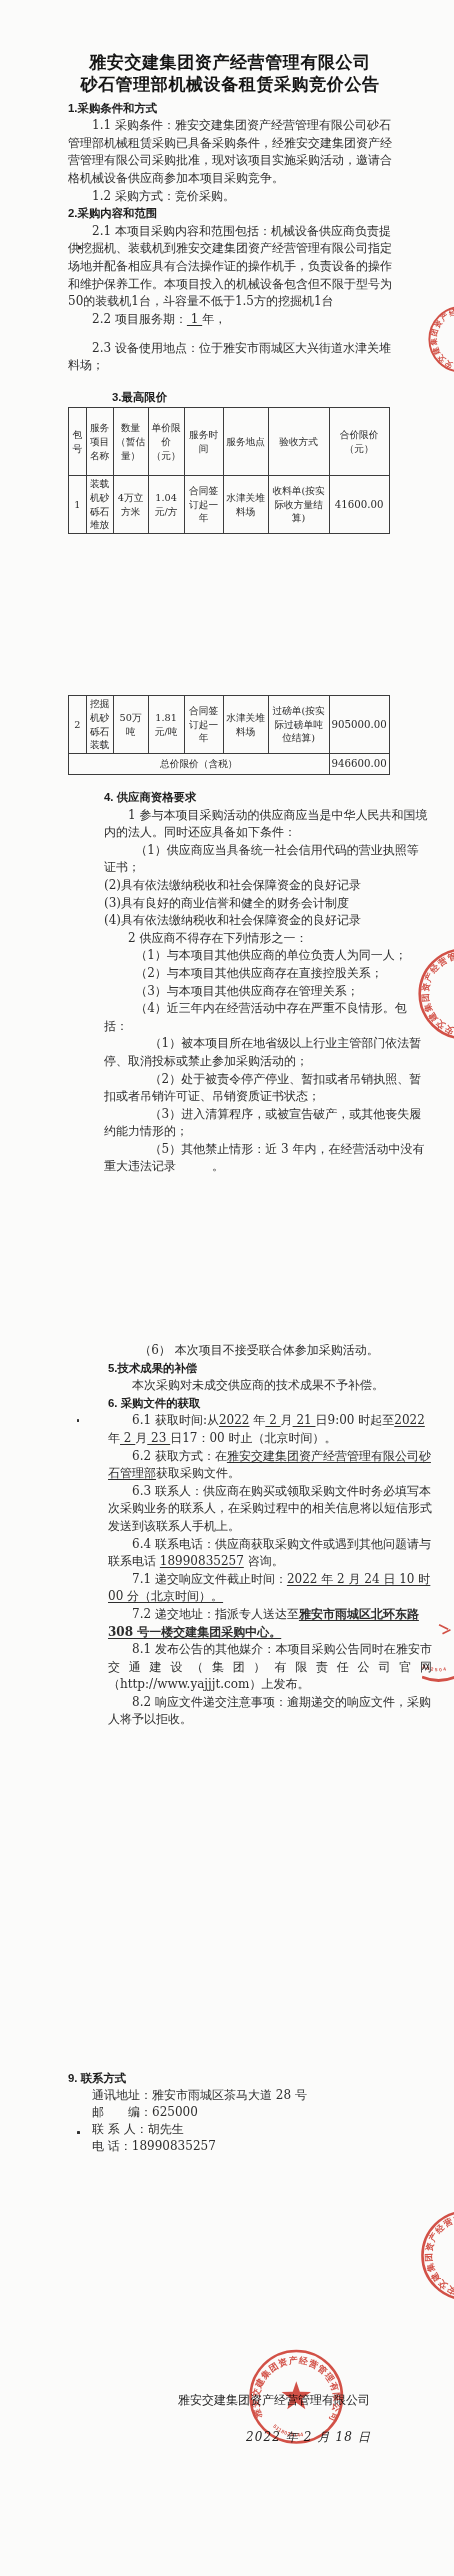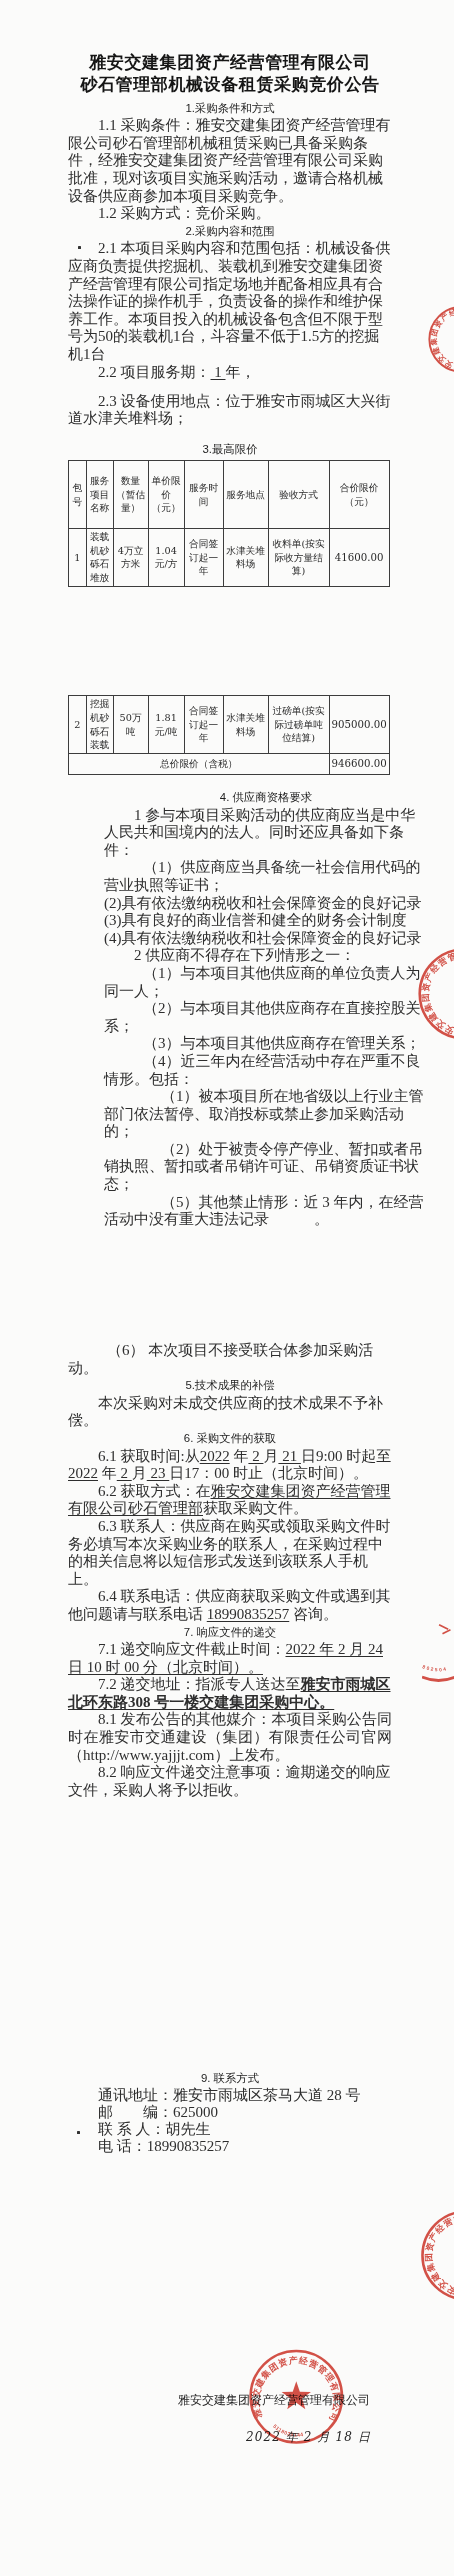--- a/index.html
+++ b/index.html
@@ -7,29 +7,29 @@
     position:relative;width:455px;height:2576px;margin:0 auto;
     background:#fbfbfa;overflow:hidden;
     font-family:"DejaVu Serif","Liberation Serif",serif;
     color:#2e2e2e;
   }
   .grp{position:absolute;left:68px;width:324px;}
   .doc-title{font-family:"Liberation Sans","DejaVu Sans",sans-serif;
     font-weight:bold;font-size:17px;line-height:21.6px;text-align:center;
     letter-spacing:0.6px;color:#151515;}
   .h{font-family:"Liberation Sans","DejaVu Sans",sans-serif;
-    font-weight:normal;font-size:11.4px;line-height:17.6px;color:#1d1d1d;text-align:center;}
-  .p{font-size:15px;line-height:17.6px;font-family:Liberation Serif, serif;}
+    font-weight:bold;font-size:11.4px;line-height:17.6px;color:#1d1d1d;}
+  .p{font-size:12px;line-height:17.6px;}
   .lh30{line-height:17px;}
   .ind2{text-indent:2em;}
   .ind26{text-indent:2.6em;}
   .ind38{text-indent:3.8em;}
   .just{text-align:justify;}
   .u{text-decoration:underline;text-underline-offset:2.3px;}
-  .b{font-weight:bold;}.mt20{margin-top:11.4px;}.mt24{margin-top:13.6px;}
+  .b{font-weight:bold;}.mt20{margin-top:11.4px;}.mt24{margin-top:13.6px;margin-left:44px;}
   table.price{border-collapse:collapse;table-layout:fixed;width:321px;margin-top:1px;}
   table.price td{border:0.9px solid #3c3c3c;text-align:center;vertical-align:middle;
     font-size:9.7px;line-height:13.6px;padding:1.1px 1.7px;word-break:break-all;color:#2a2a2a;}
   table.price .num{font-size:10.2px;word-break:normal;}
   .hdr-row td{height:65px;}
   .row1 td{height:53px;}
   .row2 td{height:55px;}
   .total-row td{height:18px;font-size:10.2px;word-break:normal;}
   .footer-line{position:absolute;font-size:12px;color:#262626;z-index:2;}
   .seal{position:absolute;z-index:3;mix-blend-mode:multiply;opacity:.85;}
@@ -126,33 +126,33 @@
     <div class="p">(2)具有依法缴纳税收和社会保障资金的良好记录</div>
     <div class="p">(3)具有良好的商业信誉和健全的财务会计制度</div>
     <div class="p">(4)具有依法缴纳税收和社会保障资金的良好记录</div>
     <div class="p ind2">2 供应商不得存在下列情形之一：</div>
     <div class="p ind26">（1）与本项目其他供应商的单位负责人为同一人；</div>
     <div class="p ind26">（2）与本项目其他供应商存在直接控股关系；</div>
     <div class="p ind26">（3）与本项目其他供应商存在管理关系；</div>
     <div class="p ind26">（4）近三年内在经营活动中存在严重不良情形。包括：</div>
     <div class="p ind38">（1）被本项目所在地省级以上行业主管部门依法暂停、取消投标或禁止参加采购活动的；</div>
     <div class="p ind38">（2）处于被责令停产停业、暂扣或者吊销执照、暂扣或者吊销许可证、吊销资质证书状态；</div>
+    <div class="p ind38">（3）进入清算程序，或被宣告破产，或其他丧失履约能力情形的；</div>
     <div class="p ind38">（5）其他禁止情形：近 3 年内，在经营活动中没有重大违法记录　　　。</div>
   </div>
 
-  <div class="grp" style="top:1342px;">
+  <div class="grp" style="top:1342px;margin-left:40px;">
     <div class="p ind26">（6）  本次项目不接受联合体参加采购活动。</div>
     <div class="h">5.技术成果的补偿</div>
     <div class="p ind2">本次采购对未成交供应商的技术成果不予补偿。</div>
     <div class="h">6. 采购文件的获取</div>
     <div class="p ind2"><span>6.1 获取时间:从</span><span class="u">2022</span><span> 年</span><span class="u">  2 </span><span>月</span><span class="u"> 21 </span><span>日9:00 时起至</span><span class="u">2022</span><span> 年</span><span class="u"> 2 </span><span>月</span><span class="u">  23 </span><span>日17：00 时止（北京时间）。</span></div>
     <div class="p ind2"><span>6.2 获取方式：在</span><span class="u">雅安交建集团资产经营管理有限公司砂石管理部</span><span>获取采购文件。</span></div>
     <div class="p ind2">6.3 联系人：供应商在购买或领取采购文件时务必填写本次采购业务的联系人，在采购过程中的相关信息将以短信形式发送到该联系人手机上。</div>
     <div class="p ind2"><span>6.4 联系电话：供应商获取采购文件或遇到其他问题请与联系电话 </span><span class="u">18990835257</span><span> 咨询。</span></div>
-    <div class="h">7. 响应文件的递交</div>
     <div class="p ind2"><span>7.1 递交响应文件截止时间：</span><span class="u">2022 年 2 月  24 日 10 时 00 分（北京时间）。</span></div>
     <div class="p ind2"><span>7.2 递交地址：指派专人送达至</span><span class="u b">雅安市雨城区北环东路308 号一楼交建集团采购中心。</span></div>
     <div class="p ind2 just">8.1 发布公告的其他媒介：本项目采购公告同时在雅安市交通建设（集团）有限责任公司官网（http://www.yajjjt.com）上发布。</div>
     <div class="p ind2">8.2 响应文件递交注意事项：逾期递交的响应文件，采购人将予以拒收。</div>
   </div>
 
   <div class="grp" style="top:2070px;">
     <div class="h lh30">9. 联系方式</div>
     <div class="p lh30 ind2">通讯地址：雅安市雨城区茶马大道 28 号</div>
     <div class="p lh30 ind2">邮　　编：625000</div>

